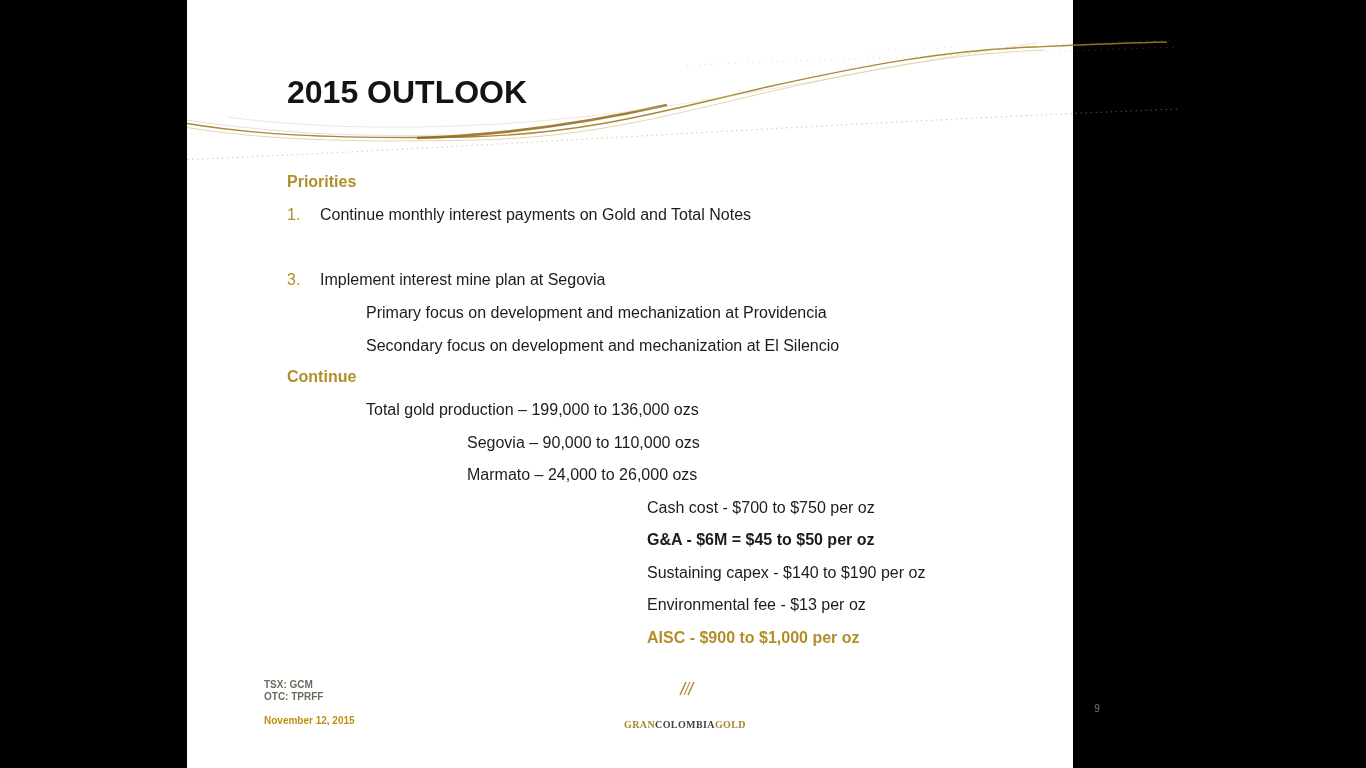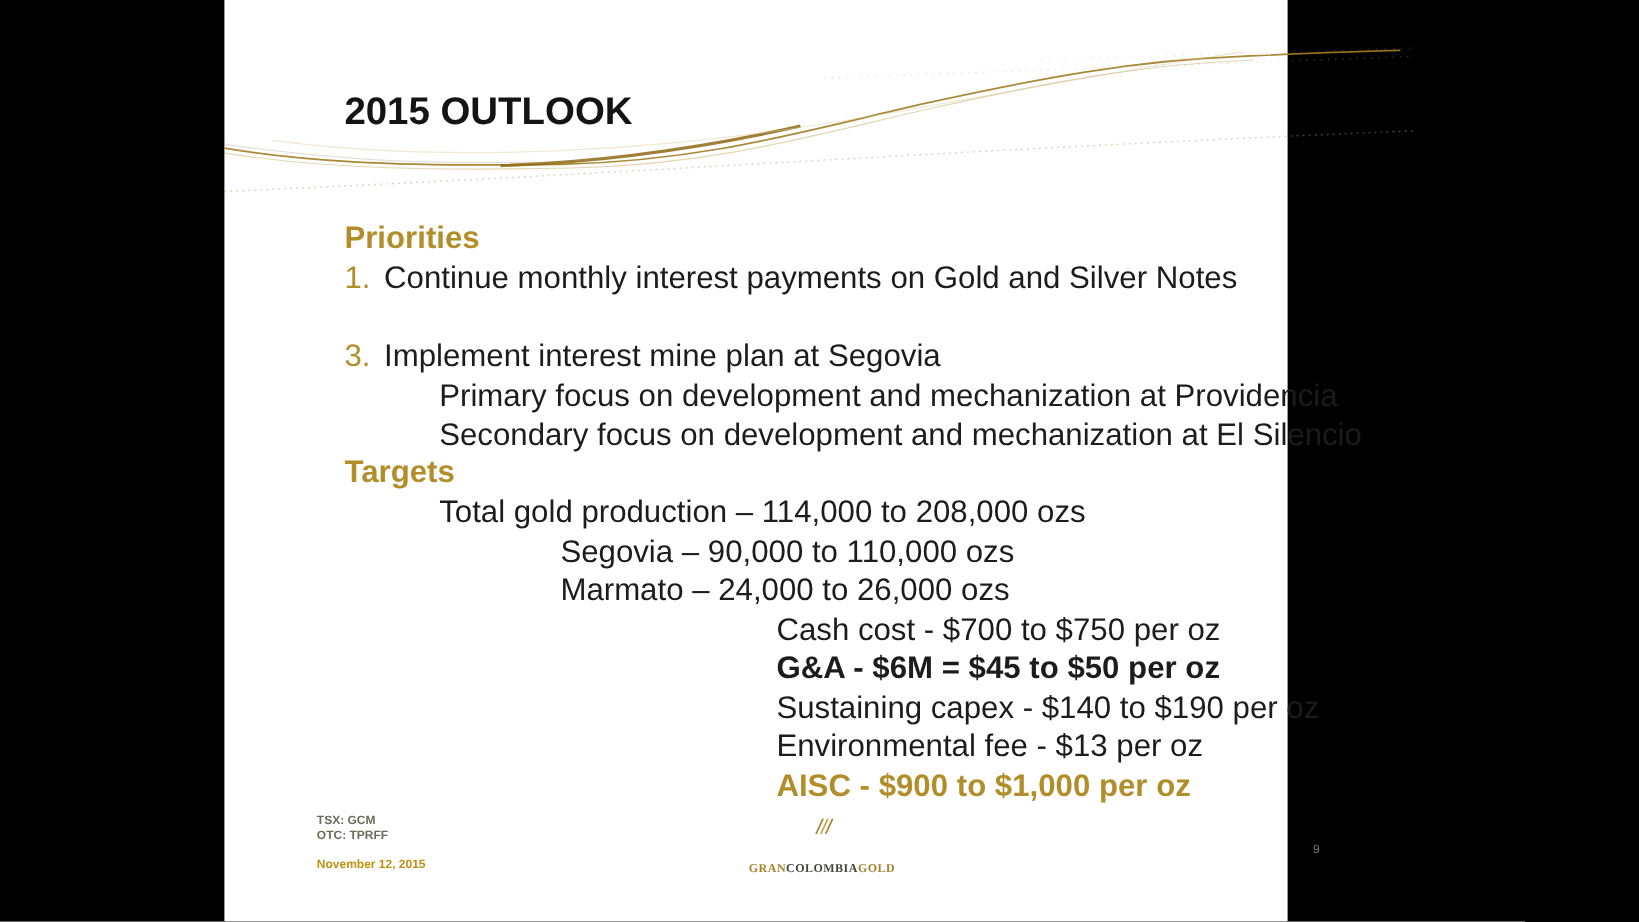--- a/index.html
+++ b/index.html
@@ -10,21 +10,21 @@
   .slide{
     position:absolute;left:187px;top:0;width:886px;height:768px;
     background:#ffffff;
   }
   .swoosh{position:absolute;left:0;top:25px;width:991px;height:150px;pointer-events:none;}
   .title{
     position:absolute;left:100px;top:74px;margin:0;
     font-size:32px;font-weight:bold;color:#141414;letter-spacing:0px;white-space:nowrap;
   }
   .line{
-    position:absolute;font-size:26px;color:#1c1c1c;white-space:nowrap;line-height:24px;margin-top:16px;
+    position:absolute;font-size:16px;color:#1c1c1c;white-space:nowrap;line-height:24px;
   }
   .heading{font-weight:bold;color:#B28E2B;}
   .goldline{font-weight:bold;color:#B28E2B;}
   .numrow .num{
     display:inline-block;width:33px;color:#B28E2B;
   }
   .footer-text{
     position:absolute;font-size:10px;font-weight:bold;color:#6E6B5E;
     line-height:12px;white-space:nowrap;
   }
@@ -58,32 +58,32 @@
     <path d="M -10,135 C 300,122 600,100 991,84" fill="none" stroke="#AC9A6C" stroke-width="1.2" opacity="0.45" stroke-dasharray="1.5,3.5"></path>
     <path d="M 500,40 L 991,22" fill="none" stroke="#B0A285" stroke-width="1.2" opacity="0.35" stroke-dasharray="1,5"></path>
     <path d="M 680,25 L 991,15" fill="none" stroke="#B0A285" stroke-width="1" opacity="0.3" stroke-dasharray="1,6"></path>
   </svg>
 
   <h1 class="title">2015 OUTLOOK</h1>
 
   <div class="line heading" style="left:100px;top:170px;">Priorities</div>
 
   <div class="line numrow" style="left:100px;top:203px;">
-    <span class="num">1.</span><span>Continue monthly interest payments on Gold and Silver Notes</span>
+    <span class="num">1.</span><span>Continue monthly interest payments on Gold and Total Notes</span>
   </div>
   <div class="line numrow" style="left:100px;top:268px;">
     <span class="num">3.</span><span>Implement interest mine plan at Segovia</span>
   </div>
 
   <div class="line" style="left:179px;top:334px;">Secondary focus on development and mechanization at El Silencio</div>
   <div class="line" style="left:179px;top:301px;">Primary focus on development and mechanization at Providencia</div>
 
-  <div class="line heading" style="left:100px;top:365px;">Targets</div>
+  <div class="line heading" style="left:100px;top:365px;">Continue</div>
 
-  <div class="line" style="left:179px;top:398px;">Total gold production – 114,000 to 208,000 ozs</div>
+  <div class="line" style="left:179px;top:398px;">Total gold production – 199,000 to 136,000 ozs</div>
   <div class="line" style="left:280px;top:431px;">Segovia – 90,000 to 110,000 ozs</div>
   <div class="line" style="left:280px;top:463px;">Marmato – 24,000 to 26,000 ozs</div>
 
   <div class="line" style="left:460px;top:496px;">Cash cost - $700 to $750 per oz</div>
   <div class="line" style="left:460px;top:528px;font-weight:bold;">G&amp;A - $6M = $45 to $50 per oz</div>
   <div class="line" style="left:460px;top:561px;">Sustaining capex - $140 to $190 per oz</div>
   <div class="line" style="left:460px;top:593px;">Environmental fee - $13 per oz</div>
   <div class="line goldline" style="left:460px;top:626px;">AISC - $900 to $1,000 per oz</div>
 
   <div class="footer-text" style="left:77px;top:679px;">TSX: GCM</div>

